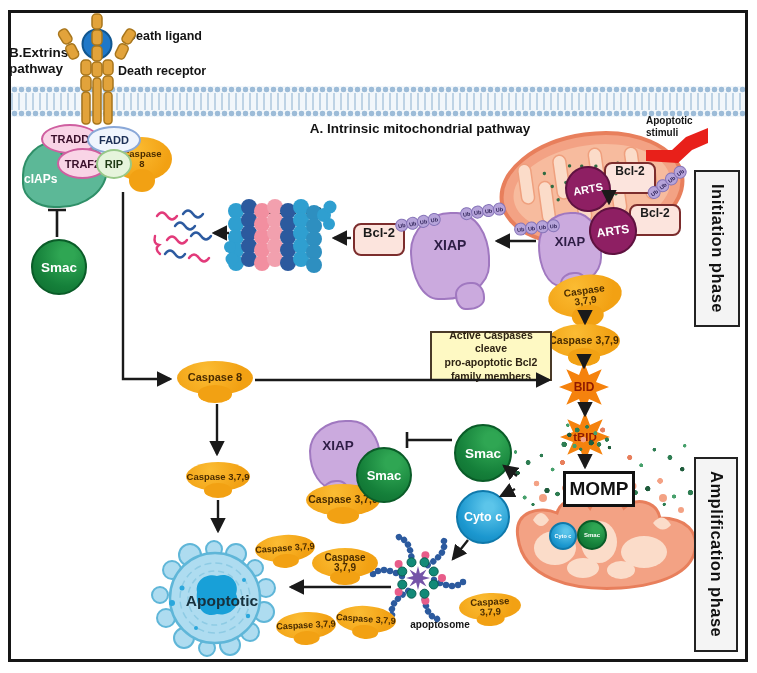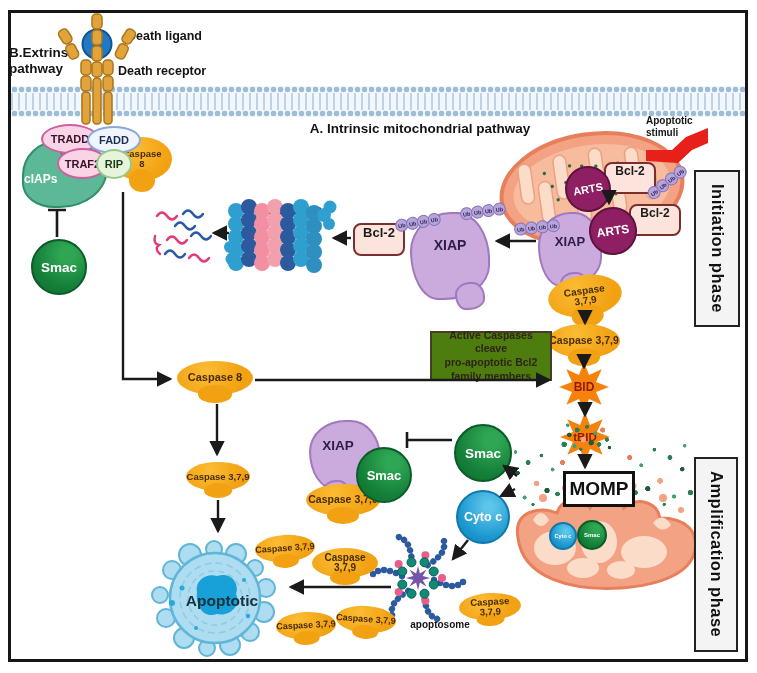--- a/index.html
+++ b/index.html
@@ -41,21 +41,21 @@
     border-radius:45% 55% 60% 40% / 55% 45% 62% 38%;}
   .pill{position:absolute;border-radius:50%;display:flex;align-items:center;
     justify-content:center;font-weight:bold;}
   .bcl2{position:absolute;background:#fce4dd;border:2px solid #7c2d2d;border-radius:8px;
     display:flex;align-items:flex-start;justify-content:center;font-weight:bold;color:#1b1b1b;}
   .star{position:absolute;display:flex;align-items:center;justify-content:center;
     font-weight:bold;color:#8f1a00;background:#f5820d;
     clip-path:polygon(100% 50%,74% 59.9%,85.4% 85.4%,60% 74%,50% 100%,40% 74%,14.6% 85.4%,26% 59.9%,0% 50%,26% 40.1%,14.6% 14.6%,40% 26%,50% 0%,60% 26%,85.4% 14.6%,74% 40.1%);}
   .momp{position:absolute;background:#fff;border:3px solid #111;display:flex;
     align-items:center;justify-content:center;font-weight:bold;color:#111;z-index:6;}
-  .notebox{position:absolute;background:#4d7c0f;border:2px solid #4a3a28;color:#2f2415;
+  .notebox{position:absolute;background:#fef9c3;border:2px solid #4a3a28;color:#2f2415;
     font-weight:bold;text-align:center;display:flex;align-items:center;justify-content:center;
     line-height:1.3;white-space:pre-line;z-index:3;}
   .phasebox{position:absolute;background:#f4f4f4;border:2px solid #222;display:flex;
     align-items:center;justify-content:center;z-index:6;}
   .phasebox span{writing-mode:vertical-rl;font-weight:bold;font-size:16.5px;color:#111;
     letter-spacing:.5px;white-space:nowrap;}
   .chain{position:absolute;display:flex;z-index:4;}
   .ub{width:11px;height:11px;border-radius:50%;background:#b6a4da;border:1px solid #8674b8;
     color:#2f2358;font-size:5.5px;font-weight:bold;display:flex;align-items:center;
     justify-content:center;margin-right:-2px;}

